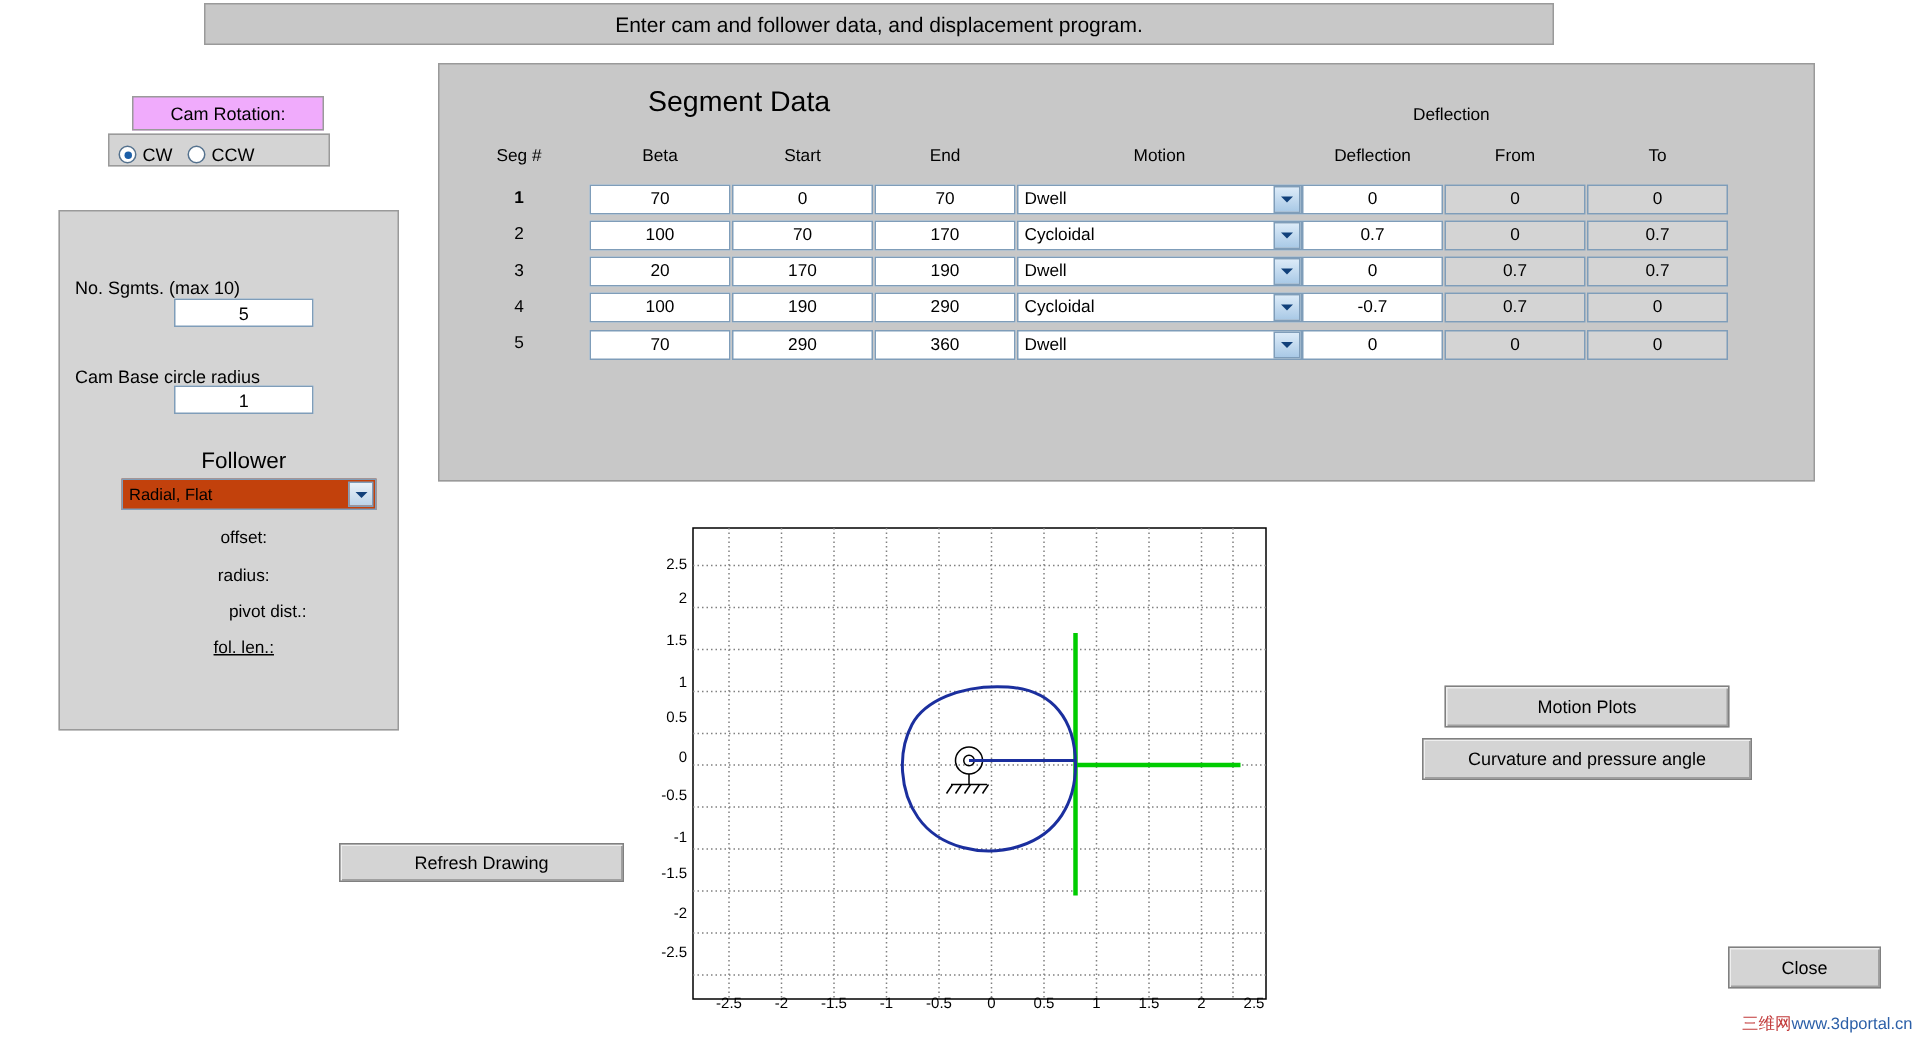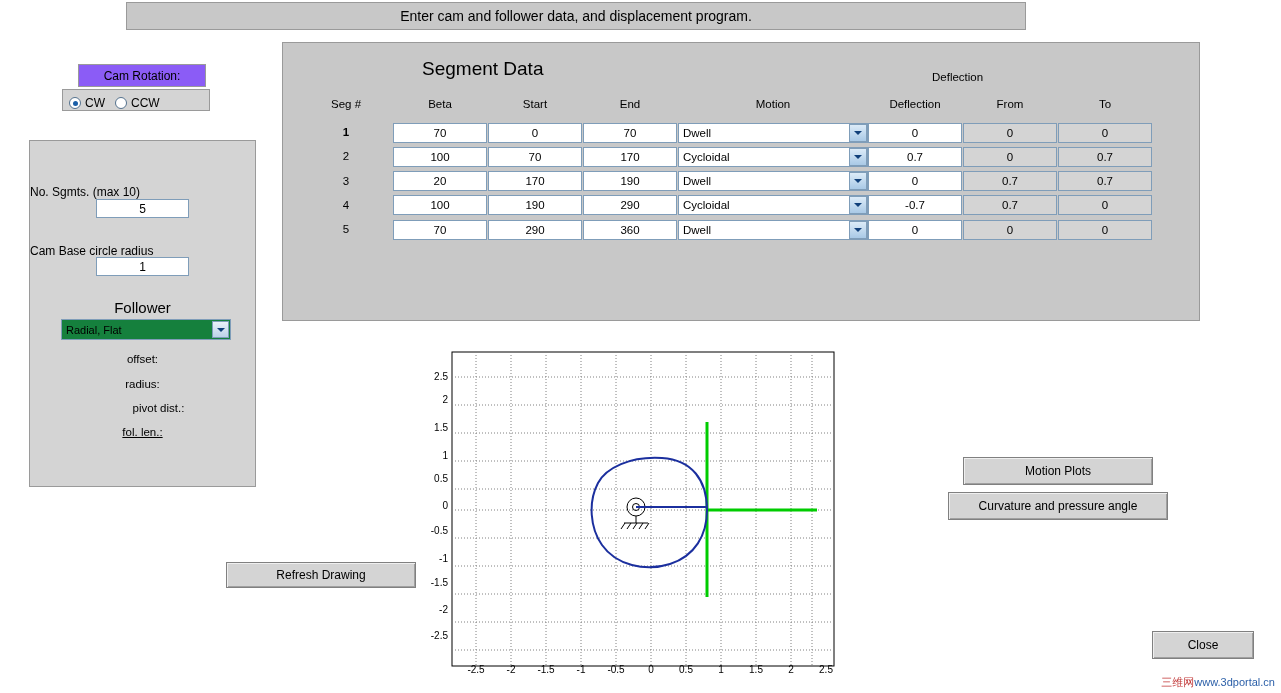--- a/index.html
+++ b/index.html
@@ -8,35 +8,35 @@
     background: #ffffff;
     font-family: "Liberation Sans", sans-serif;
   }
   #root {
     position: relative;
     width: 1281px;
     height: 693px;
     overflow: hidden;
     background: #ffffff;
   }
-  .abs { position: absolute; }
+  .abs { position: absolute; margin-left: 10px; }
 
   
   .title-bar {
     left: 126px; top: 2px; width: 898px; height: 26px;
     background: #c8c8c8;
     border: 1px solid #9a9a9a;
     display: flex; align-items: center; justify-content: center;
     font-size: 14px; color: #000;
   }
 
   
   .cam-rot-label {
     left: 78px; top: 64px; width: 126px; height: 21px;
-    background: #8b5cf6; border: 1px solid #9a9a9a;
+    background: #f0abfc; border: 1px solid #9a9a9a;
     display: flex; align-items: center; justify-content: center;
     font-size: 12px;
   }
   .cam-rot-radios {
     left: 62px; top: 89px; width: 148px; height: 22px;
     background: #d4d4d4; border: 1px solid #9a9a9a;
     display: flex; align-items: flex-end; gap: 10px;
     padding-left: 6px; box-sizing: border-box;
     font-size: 12px;
   }
@@ -60,21 +60,21 @@
     width: 100%; font-size: 12px; color: #000;
   }
   .lp-input {
     background: #ffffff; border: 1px solid #7f9db9;
     height: 19px; font-size: 12px; text-align: center;
     display: flex; align-items: center; justify-content: center;
     box-sizing: border-box;
   }
   .follower-title { font-size: 15px; text-align: center; width: 100%; }
   .combo {
-    background: #15803d; border: 1px solid #7f9db9;
+    background: #c2410c; border: 1px solid #7f9db9;
     height: 21px; box-sizing: border-box; display: flex; align-items: center;
     font-size: 11px; padding-left: 4px; position: relative;
   }
   .combo .arrow-btn {
     position: absolute; right: 1px; top: 1px; width: 17px; height: 17px;
     background: linear-gradient(#e9f1f8, #bcd3e8);
     border: 1px solid #7f9db9; box-sizing: border-box;
     display: flex; align-items: center; justify-content: center;
   }
   .chev {

